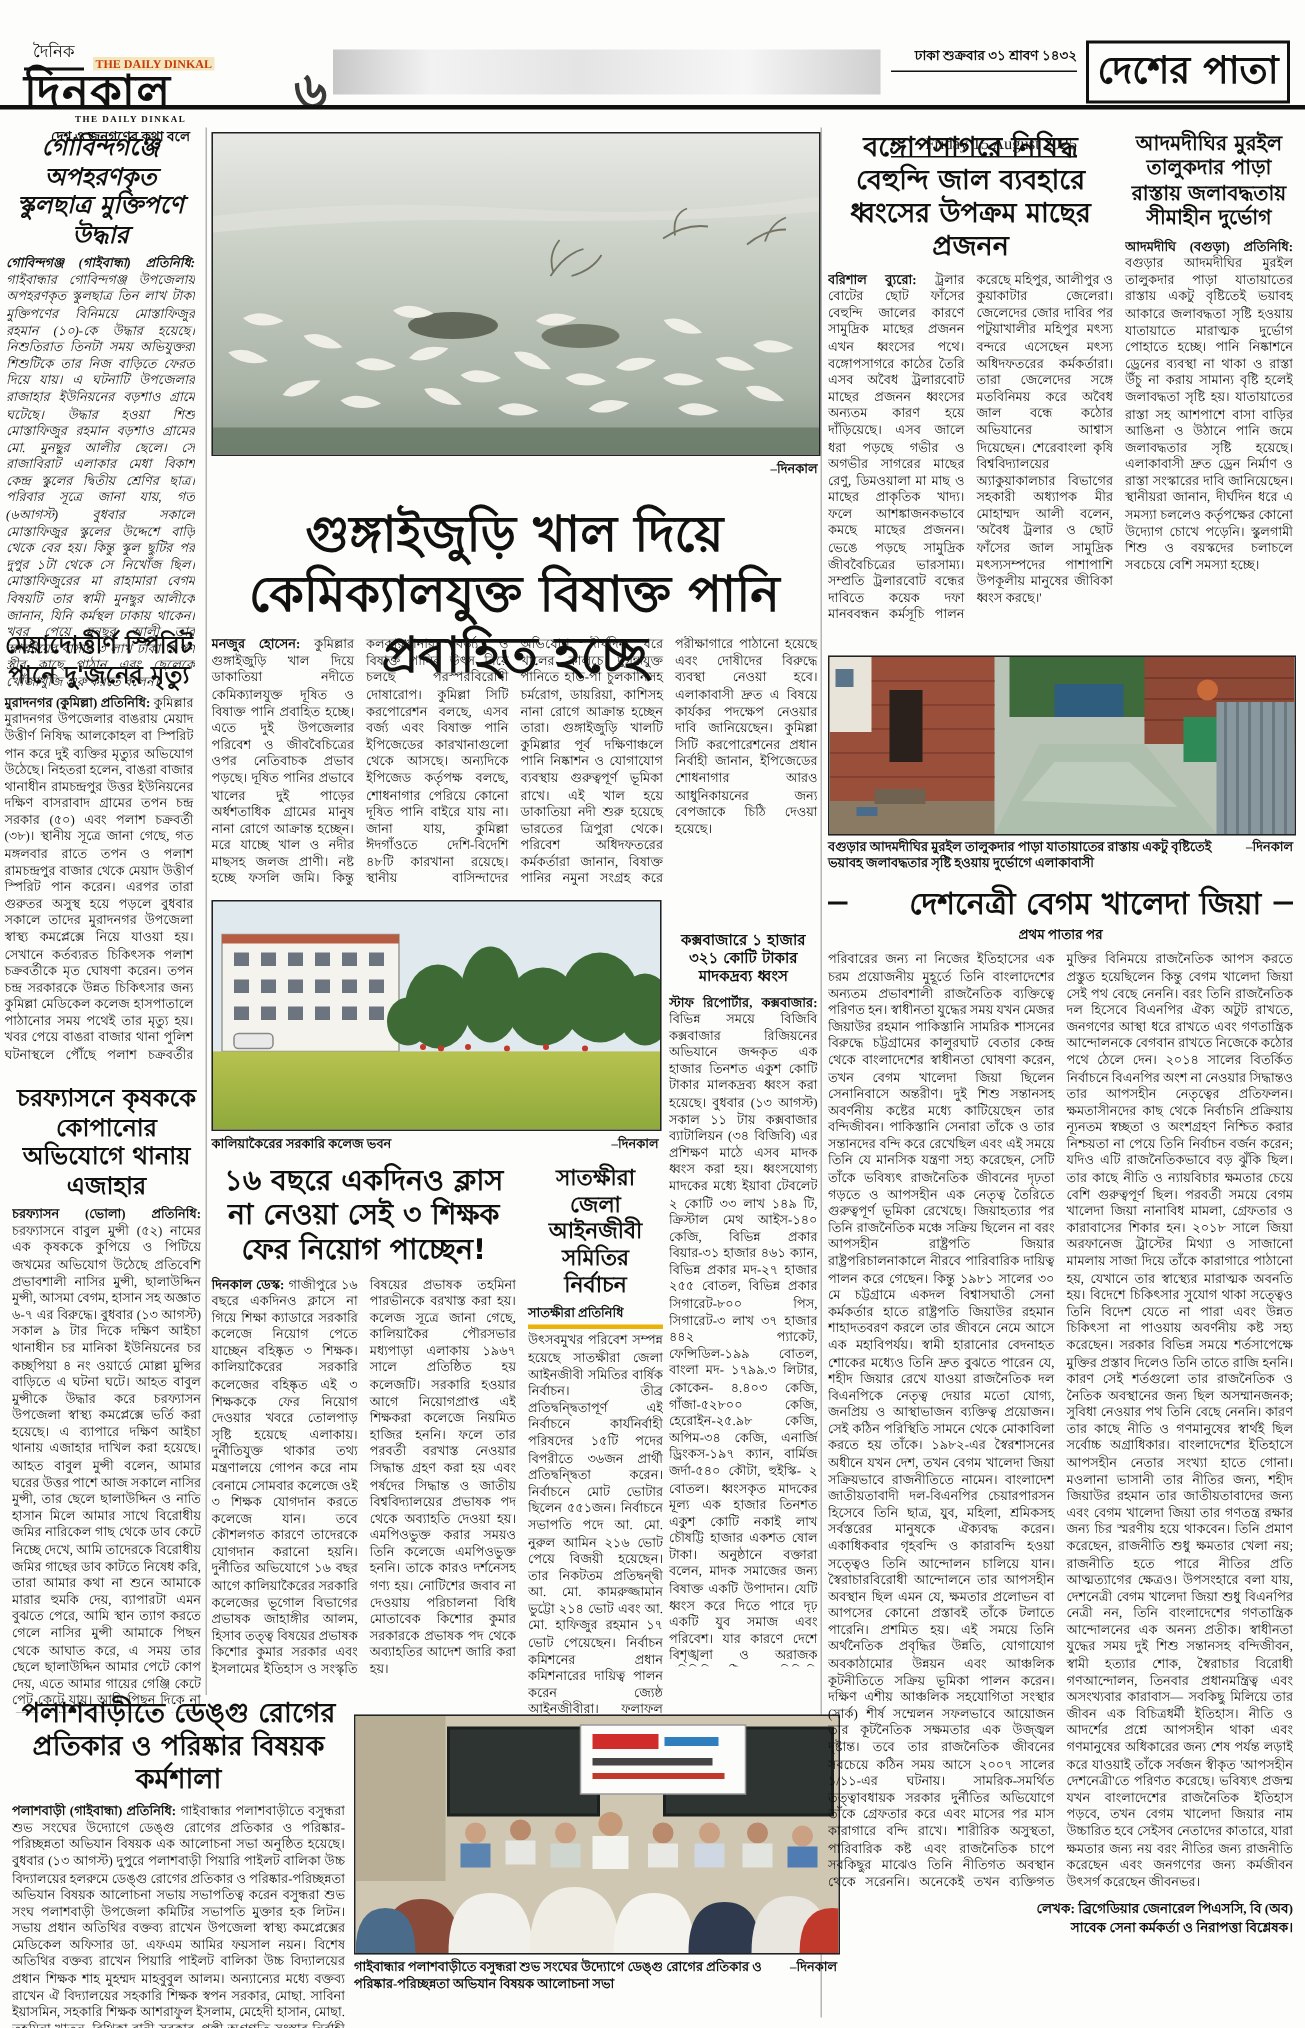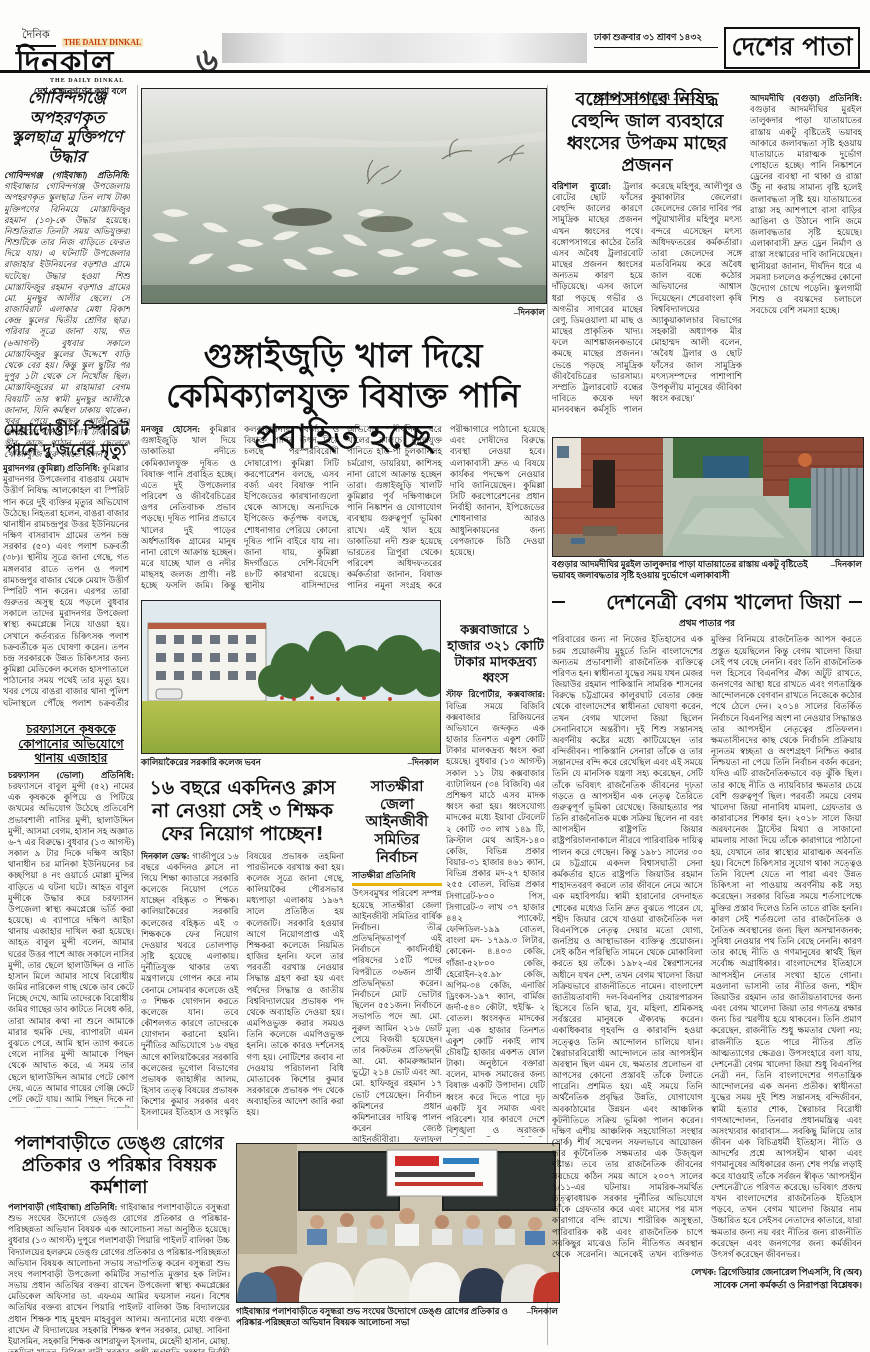--- a/index.html
+++ b/index.html
@@ -10,21 +10,21 @@
   .mh-top{display:flex;align-items:flex-end;gap:6px;}
   .mh-dainik{font-size:11px;font-weight:normal;border-bottom:2px solid #111;padding:0 6px;}
   .mh-eng-top{font-size:8px;font-weight:bold;color:#c63d0a;background:#f4e7c0;padding:0 2px;}
   .mh-title{font-size:30px;font-weight:bold;line-height:1;letter-spacing:1px;font-family:"DejaVu Sans",sans-serif;}
   .mh-eng-bottom{font-size:6px;font-weight:bold;letter-spacing:1px;margin-left:34px;}
   .mh-tagline{font-size:9px;font-weight:bold;margin-top:1px;margin-left:18px;}
   .pagenum{position:absolute;left:196px;top:34px;font-size:34px;font-weight:bold;color:#3a3a3a;
            font-family:"DejaVu Sans",sans-serif;}
   .graybar{position:absolute;left:222px;top:33px;width:365px;height:30px;
            background:linear-gradient(90deg,#c7c7c7,#f2f2f2 18%,#e4e4e4 45%,#f6f6f6 75%,#cfcfcf);}
-  .datebox{position:absolute;left:594px;top:30px;width:124px;text-align:left;}
+  .datebox{position:absolute;left:594px;top:30px;width:124px;text-align:right;}
   .datebox .bn{font-size:9px;font-weight:bold;border-bottom:1px solid #111;padding-bottom:2px;}
   .datebox .en{font-size:11px;border-bottom:1px solid #111;padding:2px 0;font-family:"Liberation Serif",serif;margin-top:40px;}
   .sectionbox{position:absolute;left:724px;top:27px;width:132px;height:38px;border:2px solid #111;
               display:flex;align-items:center;justify-content:center;font-size:25px;font-weight:bold;
               font-family:"DejaVu Sans",sans-serif;}
   .headrule{position:absolute;left:0;top:70px;width:870px;height:3px;background:#111;}
   
   .art-head{font-weight:bold;text-align:center;font-family:"DejaVu Sans",sans-serif;line-height:1.22;}
   .body-txt{font-size:8.6px;line-height:1.3;text-align:justify;}
   .byline{font-weight:bold;}
@@ -78,21 +78,21 @@
 
   <div style="position:absolute;left:3px;top:420px;width:126px;">
     <div class="art-head" style="font-size:16px;">মেয়াদোত্তীর্ণ স্পিরিট পানে দু'জনের মৃত্যু</div>
     <div class="body-txt clip" style="height:245px;margin-top:4px;">
       <span class="byline">মুরাদনগর (কুমিল্লা) প্রতিনিধি: </span>
       <span>কুমিল্লার মুরাদনগর উপজেলার বাঙরায় মেয়াদ উত্তীর্ণ নিষিদ্ধ আলকোহল বা স্পিরিট পান করে দুই ব্যক্তির মৃত্যুর অভিযোগ উঠেছে। নিহতরা হলেন, বাঙরা বাজার থানাধীন রামচন্দ্রপুর উত্তর ইউনিয়নের দক্ষিণ বাসরাবাদ গ্রামের তপন চন্দ্র সরকার (৫০) এবং পলাশ চক্রবর্তী (৩৮)। স্থানীয় সূত্রে জানা গেছে, গত মঙ্গলবার রাতে তপন ও পলাশ রামচন্দ্রপুর বাজার থেকে মেয়াদ উত্তীর্ণ স্পিরিট পান করেন। এরপর তারা গুরুতর অসুস্থ হয়ে পড়লে বুধবার সকালে তাদের মুরাদনগর উপজেলা স্বাস্থ্য কমপ্লেক্সে নিয়ে যাওয়া হয়। সেখানে কর্তব্যরত চিকিৎসক পলাশ চক্রবর্তীকে মৃত ঘোষণা করেন। তপন চন্দ্র সরকারকে উন্নত চিকিৎসার জন্য কুমিল্লা মেডিকেল কলেজ হাসপাতালে পাঠানোর সময় পথেই তার মৃত্যু হয়। খবর পেয়ে বাঙরা বাজার থানা পুলিশ ঘটনাস্থলে পৌঁছে পলাশ চক্রবর্তীর লাশ উদ্ধার করে ময়নাতদন্তের জন্য পাঠিয়েছে। তবে, তপন চন্দ্র সরকারের লাশ পরিবারের পক্ষ থেকে দাহ করে ফেলায় তা আর উদ্ধার করা সম্ভব হয়নি।</span>
     </div>
   </div>
 
   <div style="position:absolute;left:8px;top:722px;width:126px;">
-    <div class="art-head" style="font-size:12px;text-decoration:underline;">চরফ্যাসনে কৃষককে কোপানোর অভিযোগে থানায় এজাহার</div>
+    <div class="art-head" style="font-size:16px;">চরফ্যাসনে কৃষককে কোপানোর অভিযোগে থানায় এজাহার</div>
     <div class="body-txt clip" style="height:338px;margin-top:4px;">
       <span class="byline">চরফ্যাসন (ভোলা) প্রতিনিধি: </span>
       <span>চরফ্যাসনে বাবুল মুন্সী (৫২) নামের এক কৃষককে কুপিয়ে ও পিটিয়ে জখমের অভিযোগ উঠেছে প্রতিবেশি প্রভাবশালী নাসির মুন্সী, ছালাউদ্দিন মুন্সী, আসমা বেগম, হাসান সহ অজ্ঞাত ৬-৭ এর বিরুদ্ধে। বুধবার (১৩ আগস্ট) সকাল ৯ টার দিকে দক্ষিণ আইচা থানাধীন চর মানিকা ইউনিয়নের চর কচ্ছপিয়া ৪ নং ওয়ার্ডে মোল্লা মুন্সির বাড়িতে এ ঘটনা ঘটে। আহত বাবুল মুন্সীকে উদ্ধার করে চরফ্যাসন উপজেলা স্বাস্থ্য কমপ্লেক্সে ভর্তি করা হয়েছে। এ ব্যাপারে দক্ষিণ আইচা থানায় এজাহার দাখিল করা হয়েছে। আহত বাবুল মুন্সী বলেন, আমার ঘরের উত্তর পাশে আজ সকালে নাসির মুন্সী, তার ছেলে ছালাউদ্দিন ও নাতি হাসান মিলে আমার সাথে বিরোধীয় জমির নারিকেল গাছ থেকে ডাব কেটে নিচ্ছে দেখে, আমি তাদেরকে বিরোধীয় জমির গাছের ডাব কাটতে নিষেধ করি, তারা আমার কথা না শুনে আমাকে মারার হুমকি দেয়, ব্যাপারটা এমন বুঝতে পেরে, আমি স্থান ত্যাগ করতে গেলে নাসির মুন্সী আমাকে পিছন থেকে আঘাত করে, এ সময় তার ছেলে ছালাউদ্দিন আমার পেটে কোপ দেয়, এতে আমার গায়ের গেঞ্জি কেটে পেট কেটে যায়। আমি পিছন দিকে না হেলে গেলে হয়তো আমার পেটের নাড়ি ভুড়ি কেটে যেতো। ঘটনার সময় নাসির মুন্সীর মেয়ে আসমা ও নাতি হাসান আমাকে লাঠি দিয়ে বেধড়ক মারে। এর আগেও নাসির মুন্সী ও তার লোকজন আমাকে কয়েক বার মেরেছে। প্রভাবশালী নাসির মুন্সীর বিরুদ্ধে আমি কয়েকবার আইনের আশ্রয় নিয়েছি।</span>
     </div>
   </div>
 
   <div style="position:absolute;left:8px;top:1132px;width:222px;">
     <div class="art-head" style="font-size:18px;">পলাশবাড়ীতে ডেঙ্গু রোগের প্রতিকার ও পরিষ্কার বিষয়ক কর্মশালা</div>
     <div class="body-txt clip" style="height:152px;margin-top:4px;">
       <span class="byline">পলাশবাড়ী (গাইবান্ধা) প্রতিনিধি: </span>
@@ -223,21 +223,21 @@
 
   <div style="position:absolute;left:352px;top:778px;width:90px;">
     <div class="art-head" style="font-size:14.5px;">সাতক্ষীরা জেলা আইনজীবী সমিতির নির্বাচন</div>
     <div class="byline" style="font-size:8.6px;border-bottom:3px solid #eab308;margin:3px 0 2px;">সাতক্ষীরা প্রতিনিধি </div>
     <div class="body-txt clip" style="height:290px;">
       <span>উৎসবমুখর পরিবেশ সম্পন্ন হয়েছে সাতক্ষীরা জেলা আইনজীবী সমিতির বার্ষিক নির্বাচন। তীব্র প্রতিদ্বন্দ্বিতাপূর্ণ এই নির্বাচনে কার্যনির্বাহী পরিষদের ১৫টি পদের বিপরীতে ৩৬জন প্রার্থী প্রতিদ্বন্দ্বিতা করেন। নির্বাচনে মোট ভোটার ছিলেন ৫৫১জন। নির্বাচনে সভাপতি পদে আ. মো. নুরুল আমিন ২১৬ ভোট পেয়ে বিজয়ী হয়েছেন। তার নিকটতম প্রতিদ্বন্দ্বী আ. মো. কামরুজ্জামান ভুট্টো ২১৪ ভোট এবং আ. মো. হাফিজুর রহমান ১৭ ভোট পেয়েছেন। নির্বাচন কমিশনের প্রধান কমিশনারের দায়িত্ব পালন করেন জ্যেষ্ঠ আইনজীবীরা। ফলাফল ঘোষণার পর বিজয়ী প্রার্থীর সমর্থকরা আনন্দ মিছিল করেন। নবনির্বাচিত কমিটি আইনজীবীদের কল্যাণে কাজ করার অঙ্গীকার ব্যক্ত করেছেন।</span>
     </div>
   </div>
 
   <div style="position:absolute;left:446px;top:622px;width:99px;">
-    <div class="art-head" style="font-size:13px;">কক্সবাজারে ১ হাজার ৩২১ কোটি টাকার মাদকদ্রব্য ধ্বংস</div>
+    <div class="art-head" style="font-size:10px;">কক্সবাজারে ১ হাজার ৩২১ কোটি টাকার মাদকদ্রব্য ধ্বংস</div>
     <div class="body-txt clip" style="height:448px;margin-top:4px;">
       <span class="byline">স্টাফ রিপোর্টার, কক্সবাজার: </span>
       <span>বিভিন্ন সময়ে বিজিবি কক্সবাজার রিজিয়নের অভিযানে জব্দকৃত এক হাজার তিনশত একুশ কোটি টাকার মালকদ্রব্য ধ্বংস করা হয়েছে। বুধবার (১৩ আগস্ট) সকাল ১১ টায় কক্সবাজার ব্যাটালিয়ন (৩৪ বিজিবি) এর প্রশিক্ষণ মাঠে এসব মাদক ধ্বংস করা হয়। ধ্বংসযোগ্য মাদকের মধ্যে ইয়াবা টেবলেট ২ কোটি ৩৩ লাখ ১৪৯ টি, ক্রিস্টাল মেথ আইস-১৪০ কেজি, বিভিন্ন প্রকার বিয়ার-৩১ হাজার ৪৬১ ক্যান, বিভিন্ন প্রকার মদ-২৭ হাজার ২৫৫ বোতল, বিভিন্ন প্রকার সিগারেট-৮০০ পিস, সিগারেট-৩ লাখ ৩৭ হাজার ৪৪২ প্যাকেট, ফেন্সিডিল-১৯৯ বোতল, বাংলা মদ- ১৭৯৯.৩ লিটার, কোকেন- ৪.৪০৩ কেজি, গাঁজা-৫২৮০০ কেজি, হেরোইন-২৫.৯৮ কেজি, অপিম-৩৪ কেজি, এনার্জি ড্রিংকস-১৯৭ ক্যান, বার্মিজ জর্দা-৫৪০ কৌটা, হুইস্কি- ২ বোতল। ধ্বংসকৃত মাদকের মূল্য এক হাজার তিনশত একুশ কোটি নকাই লাখ চৌষট্টি হাজার একশত ষোল টাকা। অনুষ্ঠানে বক্তারা বলেন, মাদক সমাজের জন্য বিষাক্ত একটি উপাদান। যেটি ধ্বংস করে দিতে পারে দৃঢ় একটি যুব সমাজ এবং পরিবেশ। যার কারণে দেশে বিশৃঙ্খলা ও অরাজক পরিস্থিতি সৃষ্টি হচ্ছে। বিজিবি সূত্রে জানা গেছে, চলতি বছরের প্রথম ৭ মাসে দুই হাজার দুইশত ষোল কোটি টাকার মাদকদ্রব্য উদ্ধার করা হয়েছে। যার মধ্যে দুই হাজার ৬ শত ৯৩ জন কারবারিসহ আটশত ৯৫ কোটি তিন লাখ টাকার মাদক উদ্ধার করা হয়েছে। বাকি এক হাজার তিনশত একুশ কোটি টাকার এসব মাদকদ্রব্য বুধবার সকালে ধ্বংস করা হয়েছে। অনুষ্ঠানে বক্তব্য রাখেন রিজিয়ন কমান্ডার ব্রিগেডিয়ার জেনারেল আকবার খান, র‍্যাব-১৫ এর অধিনায়ক লে কর্ণেল কামরুল হাসান, বিজিবি সেক্টর কমান্ডার কর্নেল মহিউদ্দিন, পুলিশ সুপার সাইফুদ্দিন শাহীন, কক্সবাজারের অতিরিক্ত জেলা ম্যাজিস্ট্রেট শহীদুল আলম।</span>
     </div>
   </div>
 
   <div class="photo" style="left:236px;top:1143px;width:322px;height:158px;">
     <svg width="322" height="158" viewBox="0 0 322 158" xmlns="http://www.w3.org/2000/svg">
       <rect width="322" height="158" fill="#cfc7b2"></rect>
       <rect x="0" y="0" width="60" height="110" fill="#b8ae96"></rect>
@@ -287,20 +287,21 @@
 
   <div style="position:absolute;left:552px;top:88px;width:190px;">
     <div class="art-head" style="font-size:18px;">বঙ্গোপসাগরে নিষিদ্ধ বেহুন্দি জাল ব্যবহারে ধ্বংসের উপক্রম মাছের প্রজনন</div>
     <div class="body-txt cols2 clip" style="height:276px;margin-top:5px;">
       <span class="byline">বরিশাল ব্যুরো: </span>
       <span>ট্রলার বোটের ছোট ফাঁসের বেহুন্দি জালের কারণে সামুদ্রিক মাছের প্রজনন এখন ধ্বংসের পথে। বঙ্গোপসাগরে কাঠের তৈরি এসব অবৈধ ট্রলারবোট মাছের প্রজনন ধ্বংসের অন্যতম কারণ হয়ে দাঁড়িয়েছে। এসব জালে ধরা পড়ছে গভীর ও অগভীর সাগরের মাছের রেণু, ডিমওয়ালা মা মাছ ও মাছের প্রাকৃতিক খাদ্য। ফলে আশঙ্কাজনকভাবে কমছে মাছের প্রজনন। ভেঙে পড়ছে সামুদ্রিক জীববৈচিত্রের ভারসাম্য। সম্প্রতি ট্রলারবোট বন্ধের দাবিতে কয়েক দফা মানববন্ধন কর্মসূচি পালন করেছে মহিপুর, আলীপুর ও কুয়াকাটার জেলেরা। জেলেদের জোর দাবির পর পটুয়াখালীর মহিপুর মৎস্য বন্দরে এসেছেন মৎস্য অধিদফতরের কর্মকর্তারা। তারা জেলেদের সঙ্গে মতবিনিময় করে অবৈধ জাল বন্ধে কঠোর অভিযানের আশ্বাস দিয়েছেন। শেরেবাংলা কৃষি বিশ্ববিদ্যালয়ের অ্যাকুয়াকালচার বিভাগের সহকারী অধ্যাপক মীর মোহাম্মদ আলী বলেন, 'অবৈধ ট্রলার ও ছোট ফাঁসের জাল সামুদ্রিক মৎস্যসম্পদের পাশাপাশি উপকূলীয় মানুষের জীবিকা ধ্বংস করছে।'</span>
     </div>
   </div>
 
   <div style="position:absolute;left:750px;top:88px;width:112px;">
+    <div class="art-head" style="font-size:13.5px;">আদমদীঘির মুরইল তালুকদার পাড়া রাস্তায় জলাবদ্ধতায় সীমাহীন দুর্ভোগ</div>
     <div class="body-txt clip" style="height:276px;margin-top:5px;">
       <span class="byline">আদমদীঘি (বগুড়া) প্রতিনিধি: </span>
       <span>বগুড়ার আদমদীঘির মুরইল তালুকদার পাড়া যাতায়াতের রাস্তায় একটু বৃষ্টিতেই ভয়াবহ আকারে জলাবদ্ধতা সৃষ্টি হওয়ায় যাতায়াতে মারাত্মক দুর্ভোগ পোহাতে হচ্ছে। পানি নিষ্কাশনে ড্রেনের ব্যবস্থা না থাকা ও রাস্তা উঁচু না করায় সামান্য বৃষ্টি হলেই জলাবদ্ধতা সৃষ্টি হয়। যাতায়াতের রাস্তা সহ আশপাশে বাসা বাড়ির আঙিনা ও উঠানে পানি জমে জলাবদ্ধতার সৃষ্টি হয়েছে। এলাকাবাসী দ্রুত ড্রেন নির্মাণ ও রাস্তা সংস্কারের দাবি জানিয়েছেন। স্থানীয়রা জানান, দীর্ঘদিন ধরে এ সমস্যা চললেও কর্তৃপক্ষের কোনো উদ্যোগ চোখে পড়েনি। স্কুলগামী শিশু ও বয়স্কদের চলাচলে সবচেয়ে বেশি সমস্যা হচ্ছে।</span>
     </div>
   </div>
 
   <div class="photo" style="left:552px;top:437px;width:310px;height:118px;">
     <svg width="310" height="118" viewBox="0 0 310 118" xmlns="http://www.w3.org/2000/svg">
       <rect width="310" height="118" fill="#b9c4b6"></rect>
       <rect x="120" y="0" width="190" height="40" fill="#3f6b3c"></rect>

